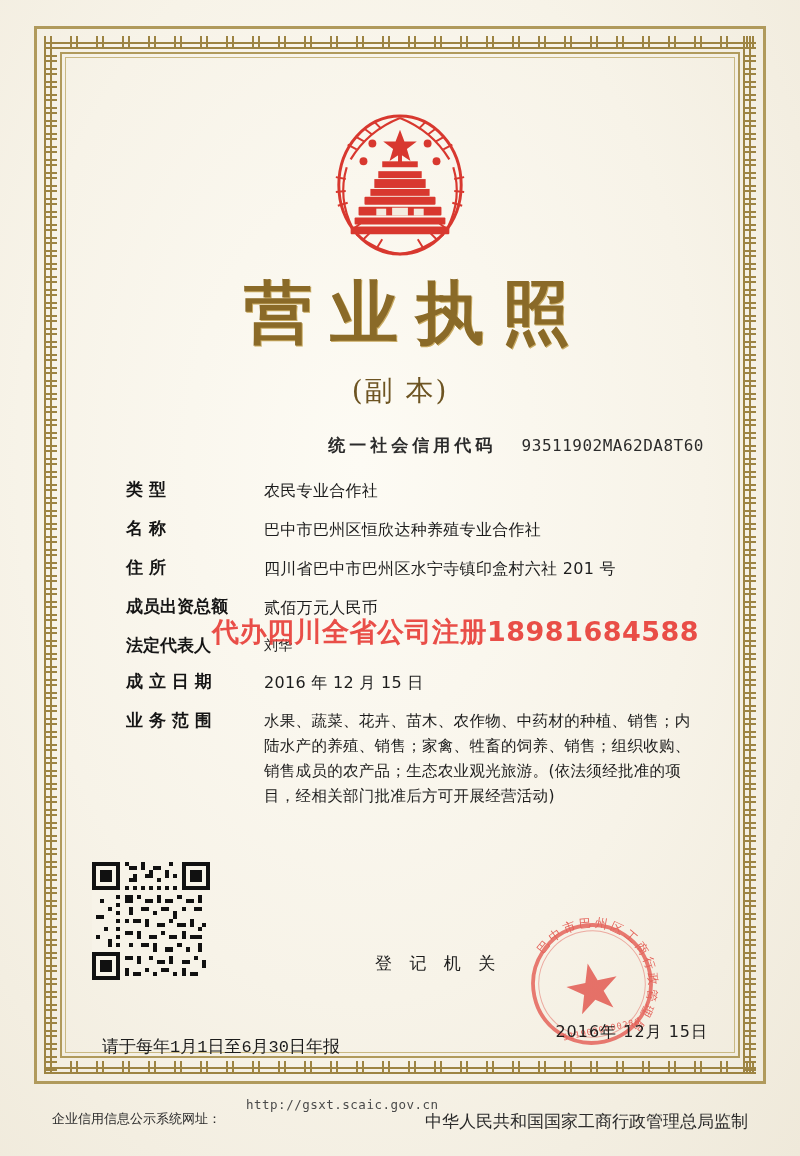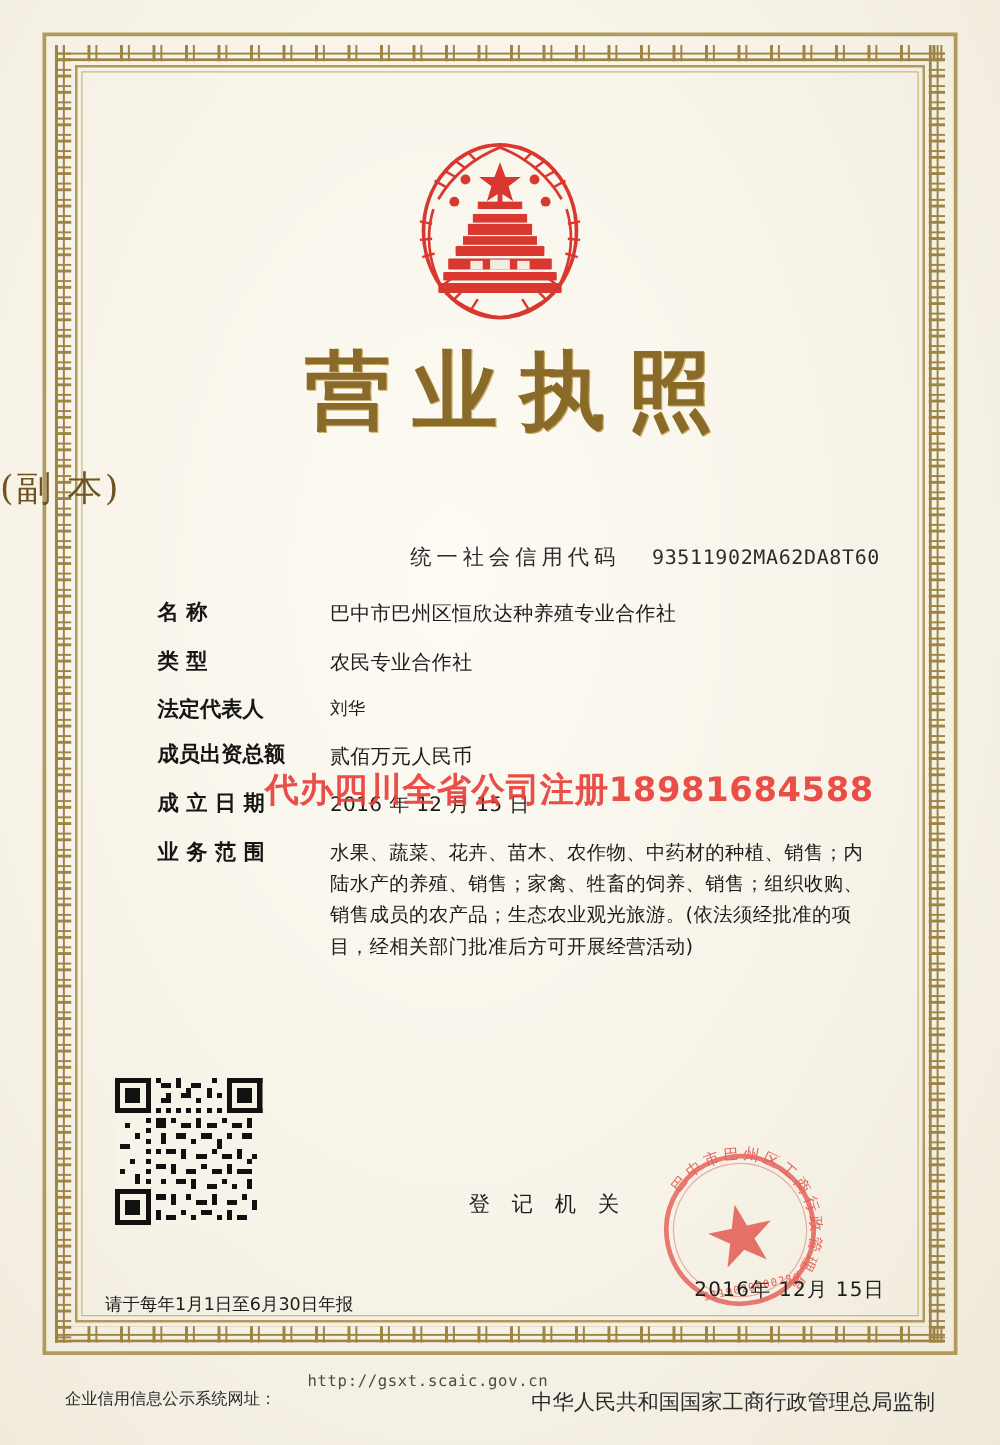--- a/index.html
+++ b/index.html
@@ -76,39 +76,40 @@
     font-size: 68px;
     letter-spacing: 18px;
     color: #8a6a28;
     text-shadow: 1px 1px 0 #c9ab63;
     padding-left: 18px;
   }
   .subtitle {
     position: absolute;
     top: 372px;
     left: 0; right: 0;
+    text-align: center;
     font-family: "DejaVu Serif", "Liberation Serif", serif;
     font-size: 28px;
     letter-spacing: 2px;
     color: #6d5422;
   }
 
   
   .credit-row {
     position: absolute;
     top: 434px;
     right: 96px;
     font-size: 17px;
     color: #2b2b2b;
     font-family: "DejaVu Sans", "Liberation Sans", sans-serif;
     white-space: nowrap;
   }
   .credit-label {
     letter-spacing: 4px;
-    font-weight: normal;
+    font-weight: bold;
   }
   .credit-value {
     font-family: "DejaVu Sans Mono", "Liberation Mono", monospace;
     letter-spacing: 0.5px;
     margin-left: 20px;
     font-size: 16px;
   }
 
   
   .fields {
@@ -191,25 +192,26 @@
     top: 908px;
     width: 152px;
     height: 152px;
     transform: rotate(-12deg);
     opacity: 0.82;
   }
 
   
   .annual-note {
     position: absolute;
-    left: 84px;
+    left: 102px;
     top: 1035px;
-    font-size: 14px;
+    font-size: 17px;
     color: #1c1c1c;
     white-space: nowrap;
+    font-family: Liberation Mono, monospace;
   }
 
   
   .bottom-url {
     position: absolute;
     left: 246px;
     top: 1097px;
     font-family: "DejaVu Sans Mono", "Liberation Mono", monospace;
     font-size: 12.5px;
     color: #4a4a4a;
@@ -295,38 +297,42 @@
   <div class="subtitle">(副 本)</div>
 
   <div class="credit-row">
     <span class="credit-label">统一社会信用代码</span>
     <span class="credit-value">93511902MA62DA8T60</span>
   </div>
 
   <div class="fields">
 
     <div class="field-row">
+      <div class="field-label">类 型</div>
+      <div class="field-value">农民专业合作社</div>
+    </div>
+
+    <div class="field-row">
       <div class="field-label">名 称</div>
       <div class="field-value">巴中市巴州区恒欣达种养殖专业合作社</div>
     </div>
 
     <div class="field-row">
-      <div class="field-label">类 型</div>
-      <div class="field-value">农民专业合作社</div>
-    </div>
-
+      <div class="field-label">住 所</div>
+      <div class="field-value">四川省巴中市巴州区水宁寺镇印盒村六社 201 号</div>
+    </div>
+
+    <div class="field-row">
+      <div class="field-label tight">成员出资总额</div>
+      <div class="field-value">贰佰万元人民币</div>
+    </div>
 
     <div class="field-row">
       <div class="field-label tight">法定代表人</div>
       <div class="field-value small">刘华</div>
-    </div>
-
-    <div class="field-row">
-      <div class="field-label tight">成员出资总额</div>
-      <div class="field-value">贰佰万元人民币</div>
     </div>
 
     <div class="field-row">
       <div class="field-label">成 立 日 期</div>
       <div class="field-value">2016 年 12 月 15 日</div>
     </div>
 
     <div class="field-row">
       <div class="field-label">业 务 范 围</div>
       <div class="field-value scope">水果、蔬菜、花卉、苗木、农作物、中药材的种植、销售；内陆水产的养殖、销售；家禽、牲畜的饲养、销售；组织收购、销售成员的农产品；生态农业观光旅游。(依法须经批准的项目，经相关部门批准后方可开展经营活动)</div>

